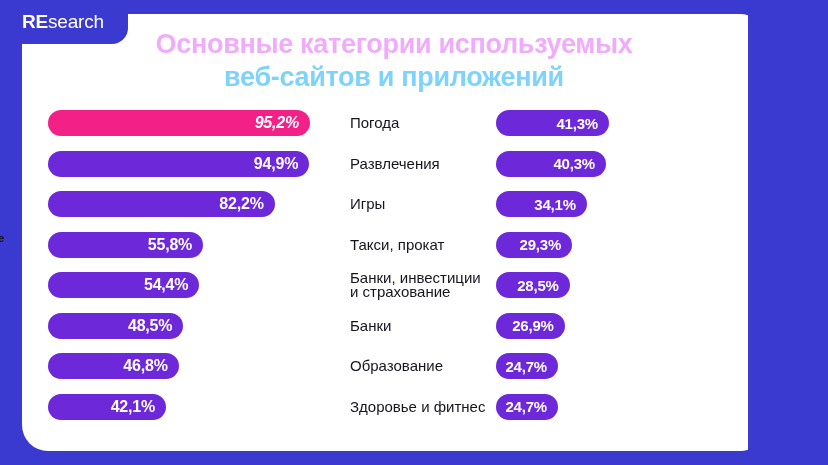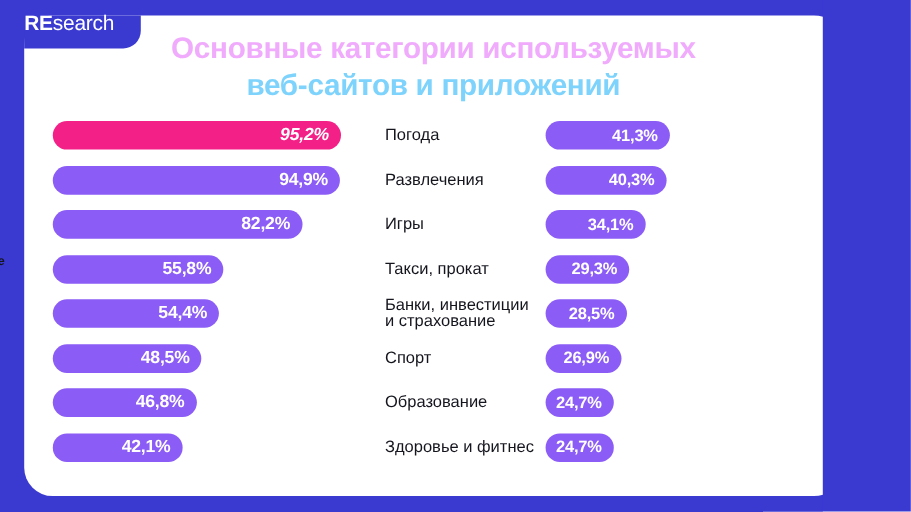--- a/index.html
+++ b/index.html
@@ -139,21 +139,21 @@
     color: #15151E;
   }
   .row.highlight .row-label { color: #EE2D7A; }
 
   .bar {
     position: absolute;
     left: 0;
     top: 0;
     height: 26px;
     border-radius: 13px;
-    background: #8b5cf6;
+    background: #6d28d9;
     display: flex;
     align-items: center;
     justify-content: flex-end;
     box-sizing: border-box;
     padding-right: 11px;
   }
   .row.highlight .bar { background: #F32187; font-style: italic; }
   .bar-value {
     color: #FFFFFF;
     font-weight: 700;
@@ -265,21 +265,21 @@
           </div>
         </div>
         <div class="row" style="top: 168px;">
           <div class="row-label">Банки, инвестиции
 и страхование</div>
           <div class="bar" style="width: 73.6747px;">
             <span class="bar-value">28,5%</span>
           </div>
         </div>
         <div class="row" style="top: 208.5px;">
-          <div class="row-label">Спорт</div>
+          <div class="row-label">Банки</div>
           <div class="bar" style="width: 68.759px;">
             <span class="bar-value">26,9%</span>
           </div>
         </div>
         <div class="row" style="top: 249px;">
           <div class="row-label">Образование</div>
           <div class="bar" style="width: 62px;">
             <span class="bar-value">24,7%</span>
           </div>
         </div>

